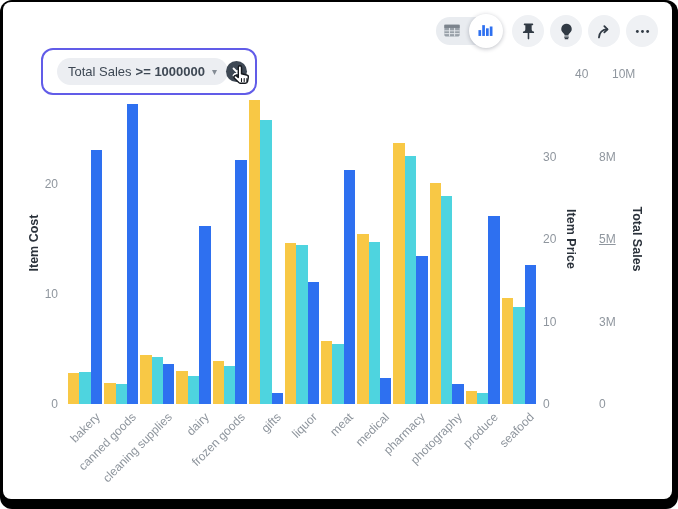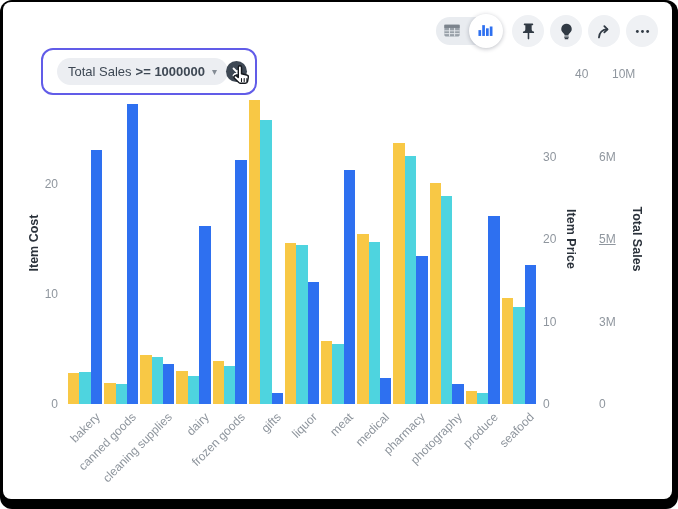--- a/index.html
+++ b/index.html
@@ -194,16 +194,16 @@
       <div class="tick ltick" style="top: 284px;">10</div>
       <div class="tick ltick" style="top: 174px;">20</div>
       <div class="tick right" style="top: 394px; left: 540px;">0</div>
       <div class="tick right" style="top: 311.5px; left: 540px;">10</div>
       <div class="tick right" style="top: 229px; left: 540px;">20</div>
       <div class="tick right" style="top: 146.5px; left: 540px;">30</div>
       <div class="tick right" style="top: 64px; left: 540px; margin-left: 32px;">40</div>
       <div class="tick right" style="top: 394px; left: 596px;">0</div>
       <div class="tick right" style="top: 311.5px; left: 596px;">3M</div>
       <div class="tick right" style="top: 229px; left: 596px; text-decoration: underline;">5M</div>
-      <div class="tick right" style="top: 146.5px; left: 596px;">6M</div>
+      <div class="tick right" style="top: 146.5px; left: 596px;">8M</div>
       <div class="tick right" style="top: 64px; left: 596px; margin-left: 13px;">10M</div>
     </div>
 </div>
 
 </body></html>

